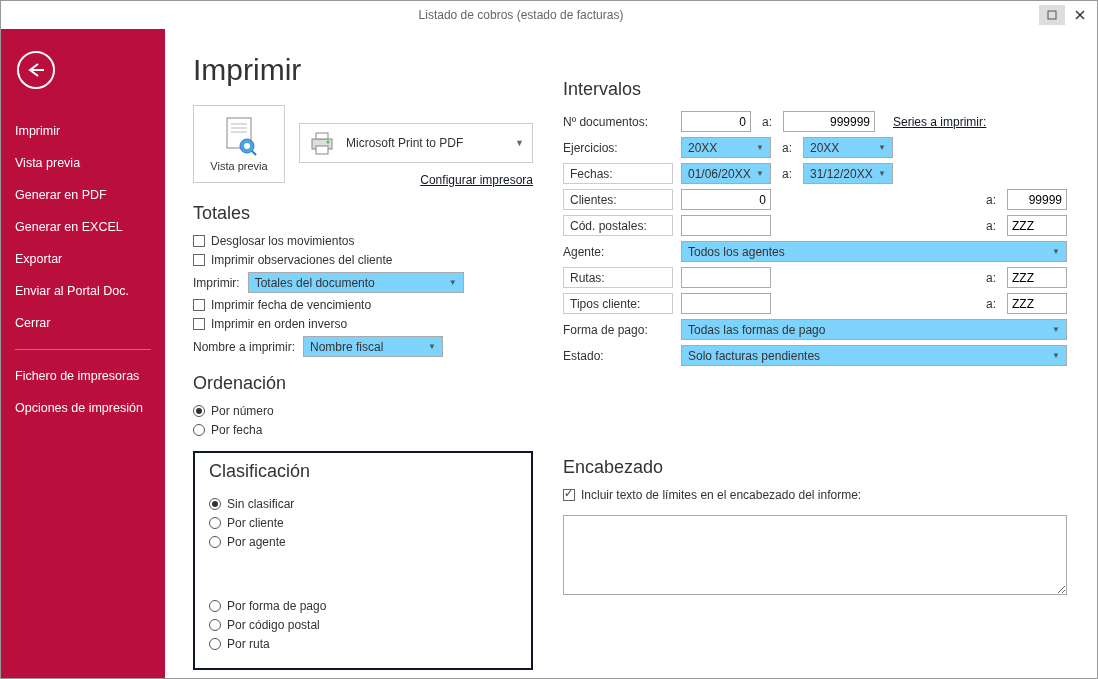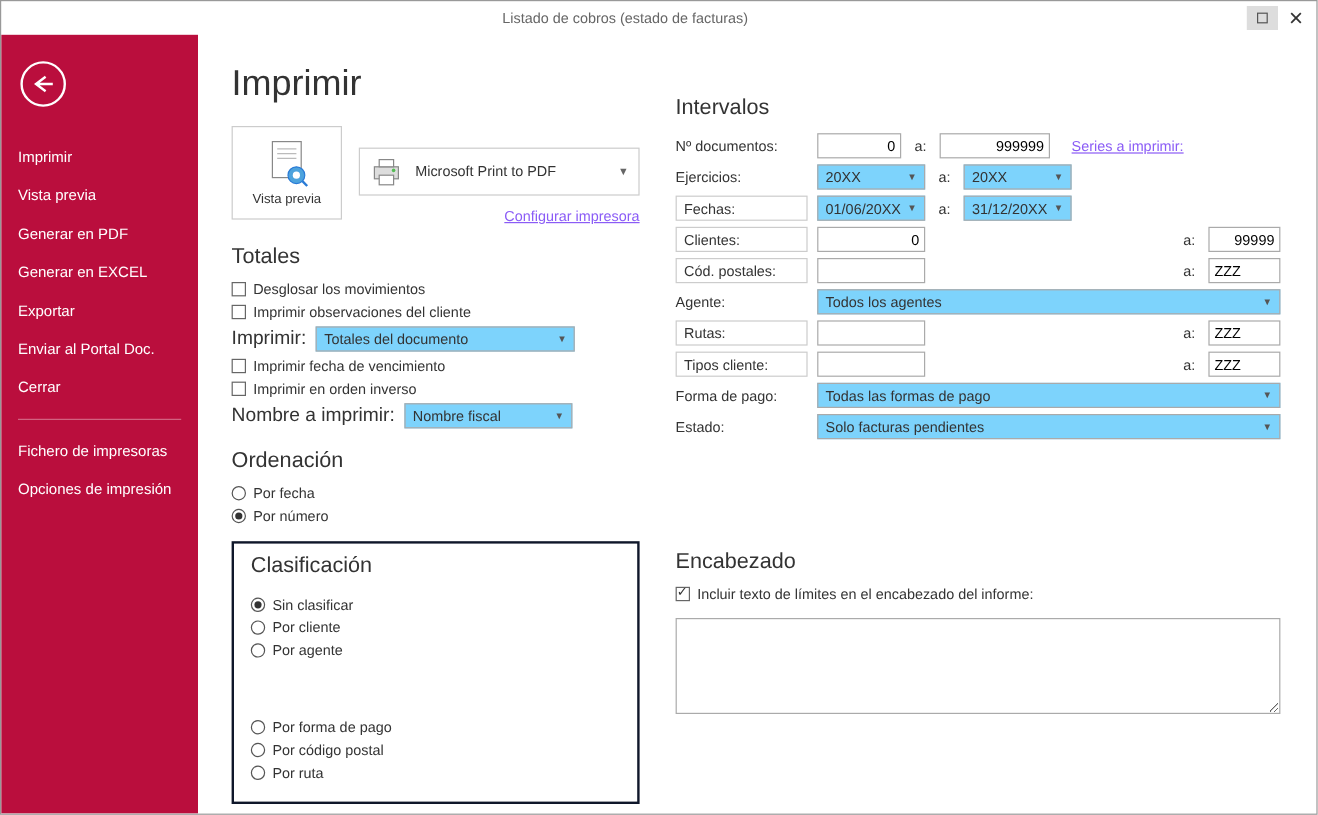--- a/index.html
+++ b/index.html
@@ -16,26 +16,26 @@
 .main { flex: 1; padding: 10px 30px 0 28px; display: flex; gap: 30px; }
 .col-left { width: 340px; }
 .col-right { flex: 1; }
 h1.big { font-size: 30px; font-weight: 300; color: #333; margin: 14px 0 18px 0; }
 h2.sect { font-size: 18px; font-weight: 400; color: #333; margin: 16px 0 10px 0; }
 .preview-row { display: flex; align-items: flex-start; gap: 14px; }
 .vistaprev-box { width: 92px; height: 78px; border: 1px solid #ccc; display: flex; flex-direction: column; align-items: center; justify-content: center; gap: 4px; padding: 6px; }
 .printer-select { flex: 1; height: 40px; border: 1px solid #ccc; display: flex; align-items: center; padding: 0 8px; gap: 10px; }
 .printer-select .chev { margin-left: auto; color: #666; font-size: 9px; }
 .config-link { text-align: right; margin-top: 10px; }
-a.link { color: #8b5cf6; text-decoration: underline; cursor: pointer; }
+a.link { color: #0f172a; text-decoration: underline; cursor: pointer; }
 .chk-row { display: flex; align-items: center; gap: 6px; margin: 5px 0; }
 .chk { width: 12px; height: 12px; border: 1px solid #666; display:inline-block; flex-shrink:0; position: relative; }
 .chk.checked::after { content:"✓"; position:absolute; top:-3px; left:0; font-size:11px; color:#333; }
 .field-row { display: flex; align-items: center; gap: 8px; margin: 5px 0; }
-.label-sm { font-size: 16px; }
+.label-sm { font-size: 12px; }
 .combo { border: 1px solid #aaa; height: 21px; display: flex; align-items: center; padding: 0 6px; background: #7dd3fc; }
 .combo .chev { margin-left: auto; font-size: 8px; color: #555; }
 .fieldset-box { border: 2px solid #0f172a; padding: 8px 14px 12px; margin-top: 14px; }
 .radio-row { display: flex; align-items: center; gap: 6px; margin: 5px 0; }
 .radio { width: 12px; height: 12px; border: 1px solid #555; border-radius: 50%; display:inline-block; flex-shrink:0; position: relative; }
 .radio.on::after { content:""; position:absolute; top:2px; left:2px; width:6px; height:6px; background:#333; border-radius:50%; }
 .class-grid { display: flex; gap: 40px; flex-direction: column; }
 .intervals { margin-top: 40px; }
 .int-row { display: flex; align-items: center; gap: 8px; margin: 3px 0; min-height: 23px; }
 .int-label { width: 110px; }
@@ -143,26 +143,26 @@
       <div class="field-row">
         <span class="label-sm">Nombre a imprimir:</span>
         <div class="combo" style="width:140px">
             <span>Nombre fiscal</span>
             <span class="chev">▼</span>
           </div>
       </div>
 
       <h2 class="sect">Ordenación</h2>
       <div class="radio-row">
+          <span class="radio on"></span>
+          <span>Por número</span>
+        </div>
+      <div class="radio-row">
           <span class="radio"></span>
           <span>Por fecha</span>
-        </div>
-      <div class="radio-row">
-          <span class="radio on"></span>
-          <span>Por número</span>
         </div>
 
       <div class="fieldset-box">
         <h2 class="sect" style="margin-top:0">Clasificación</h2>
         <div class="class-grid">
           <div>
             <div class="radio-row">
                 <span class="radio on"></span>
                 <span>Sin clasificar</span>
               </div>

